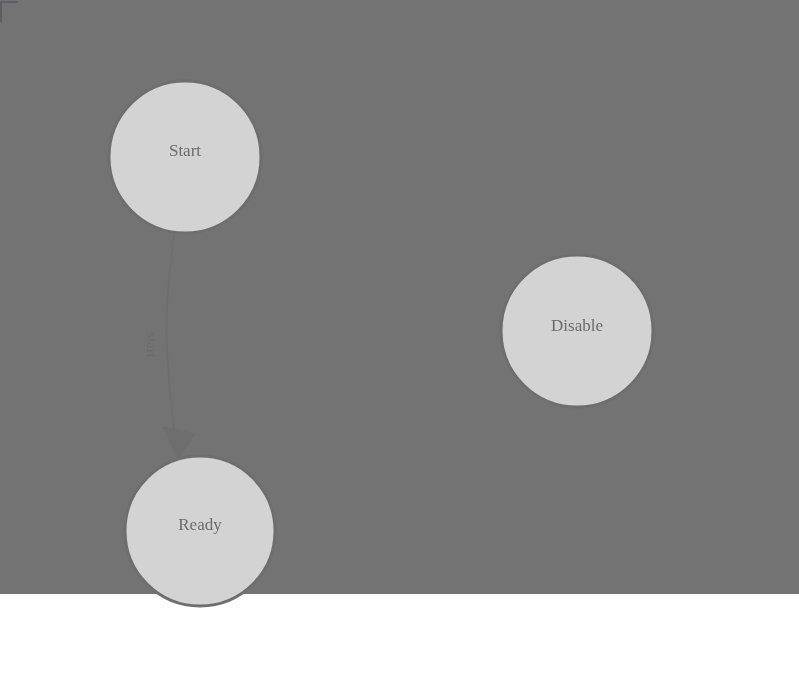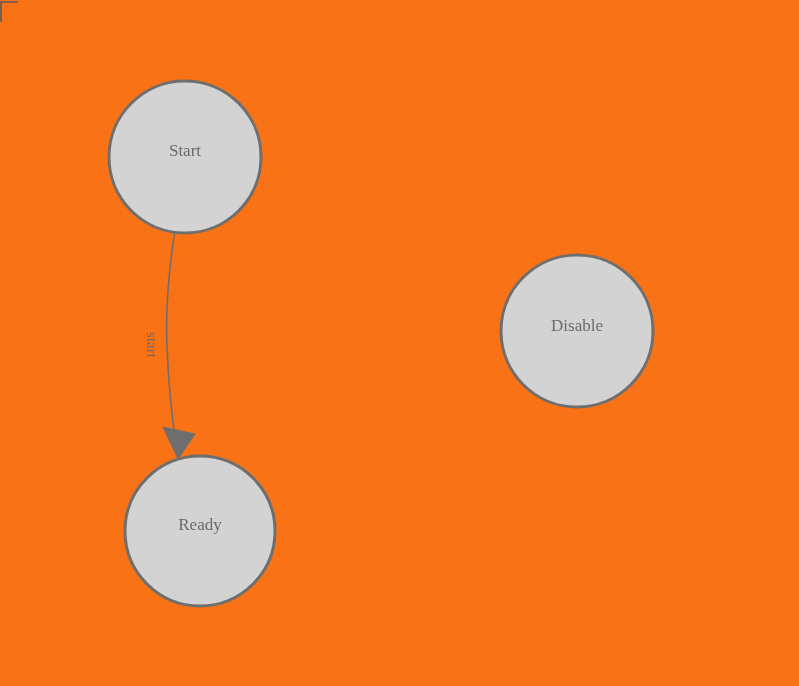--- a/index.html
+++ b/index.html
@@ -9,22 +9,22 @@
   }
   body {
     width: 799px;
     height: 686px;
     overflow: hidden;
     font-family: "Liberation Serif", "DejaVu Serif", serif;
   }
   #canvas {
     position: relative;
     width: 799px;
-    height: 686px;
-    background: #f97316;
+    height: 594px;
+    background: #737373;
   }
   #graph-svg {
     position: absolute;
     top: 0;
     left: 0;
     width: 799px;
     height: 686px;
     display: block;
   }
   .node-circle {

